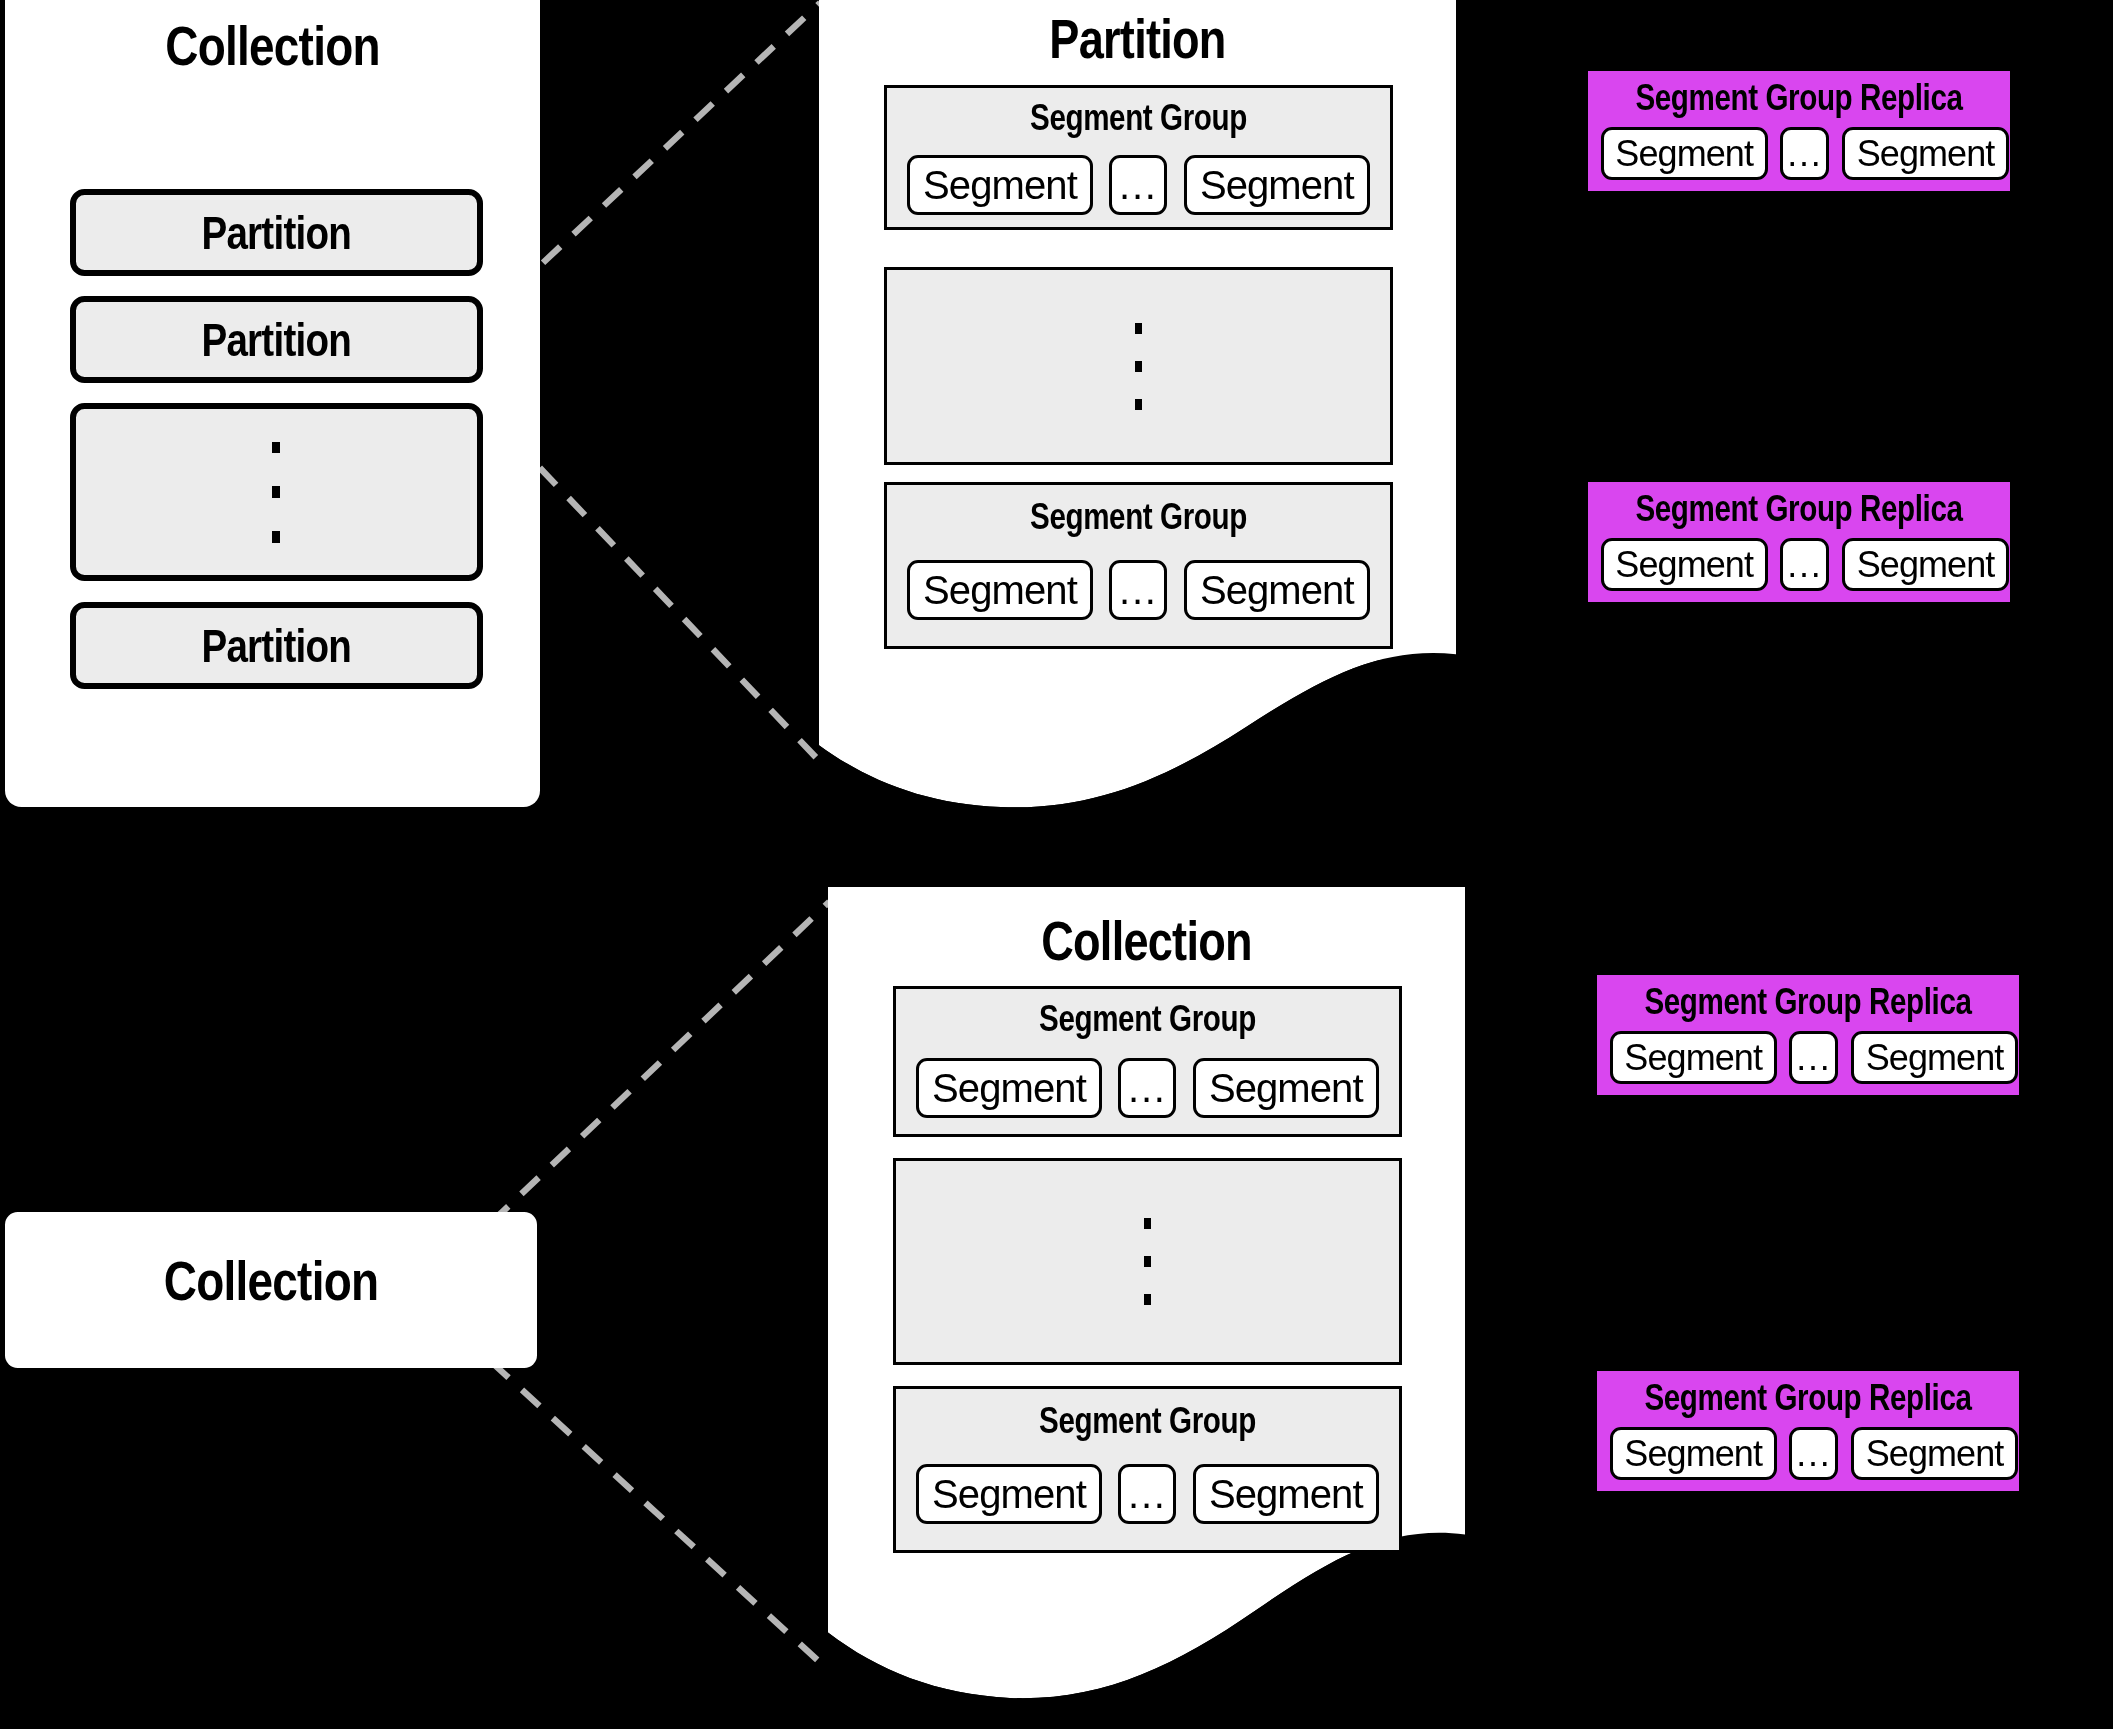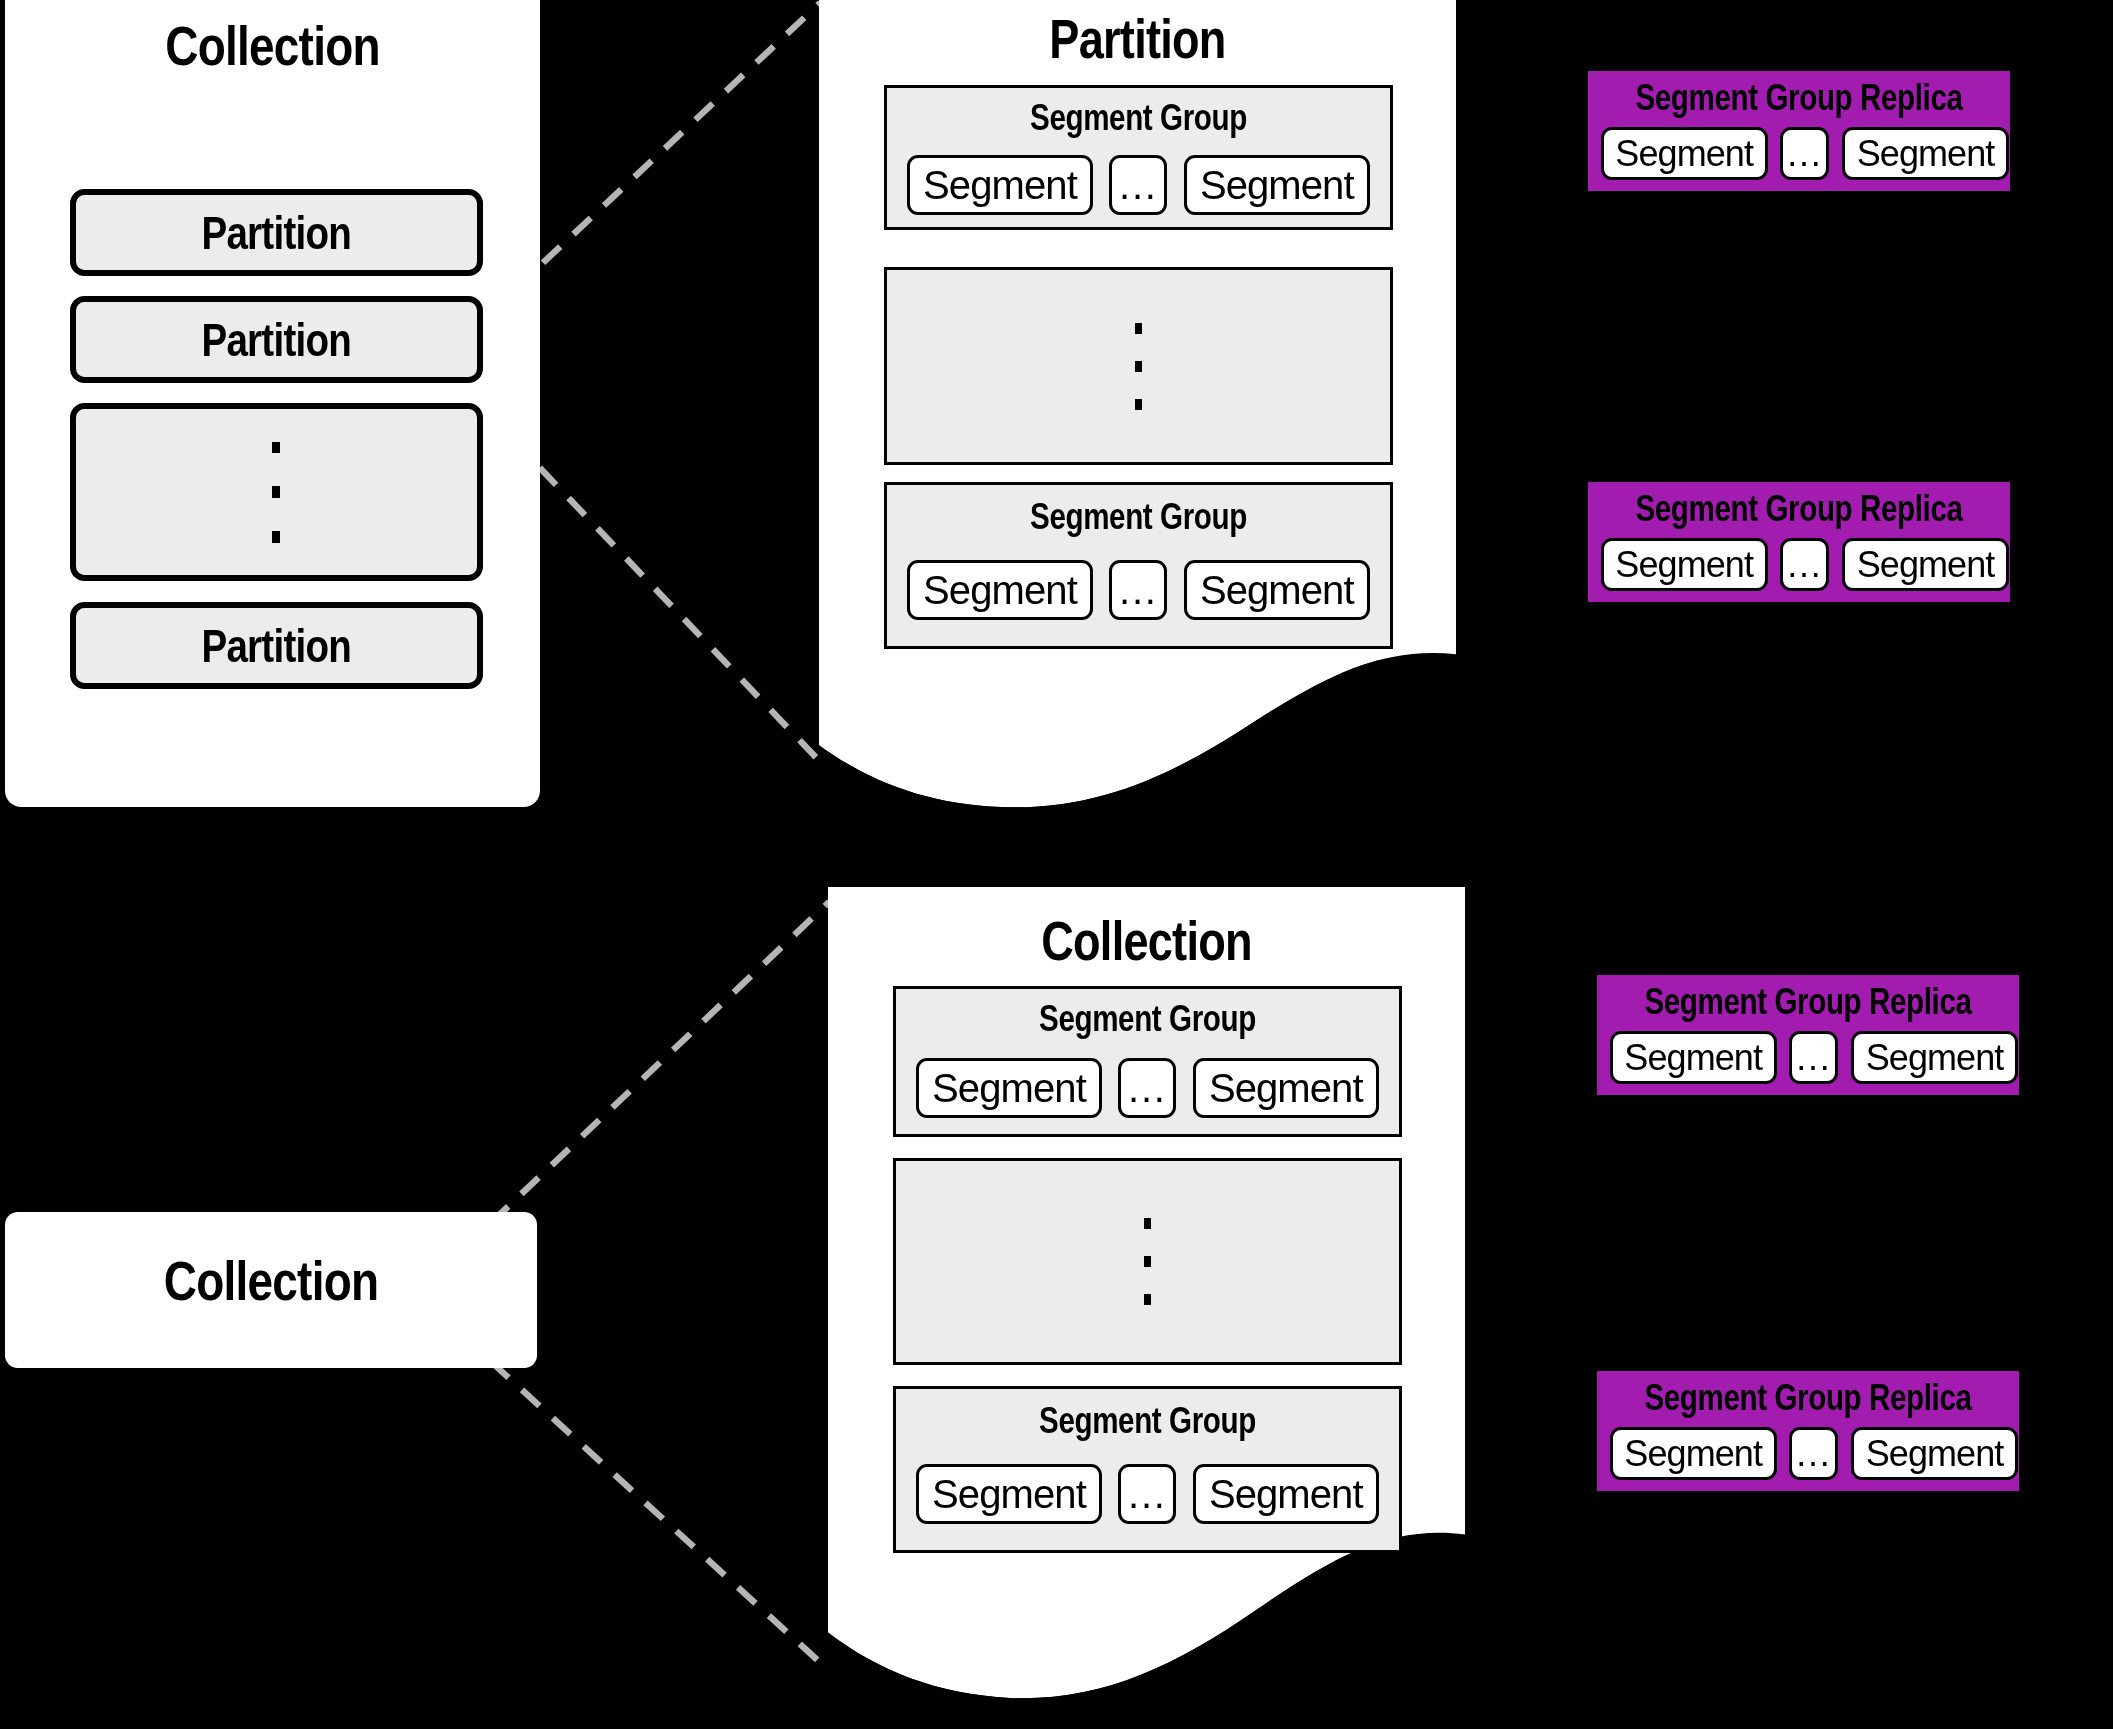--- a/index.html
+++ b/index.html
@@ -55,21 +55,21 @@
   .segment.ell{letter-spacing:1.8px;font-size:40px;}
 
   
   .dots-block{
     position:absolute;background:#ececec;border:3.6px solid #000;box-sizing:border-box;
     display:flex;align-items:center;justify-content:center;
   }
 
   
   .replica{
-    position:absolute;background:#a21caf;box-sizing:border-box;
+    position:absolute;background:#d946ef;box-sizing:border-box;
   }
   .replica .rp-title{
     position:absolute;left:0;right:0;text-align:center;
     font-weight:bold;font-size:37px;color:#000;letter-spacing:-0.5px;white-space:nowrap;
     transform:scaleX(.8);transform-origin:center center;
   }
 
   
   svg.conn{position:absolute;left:0;top:0;width:2114px;height:1729px;pointer-events:none;}
   svg.conn line{stroke:#b5b5b5;stroke-width:7;stroke-dasharray:26 20;stroke-linecap:butt;}

